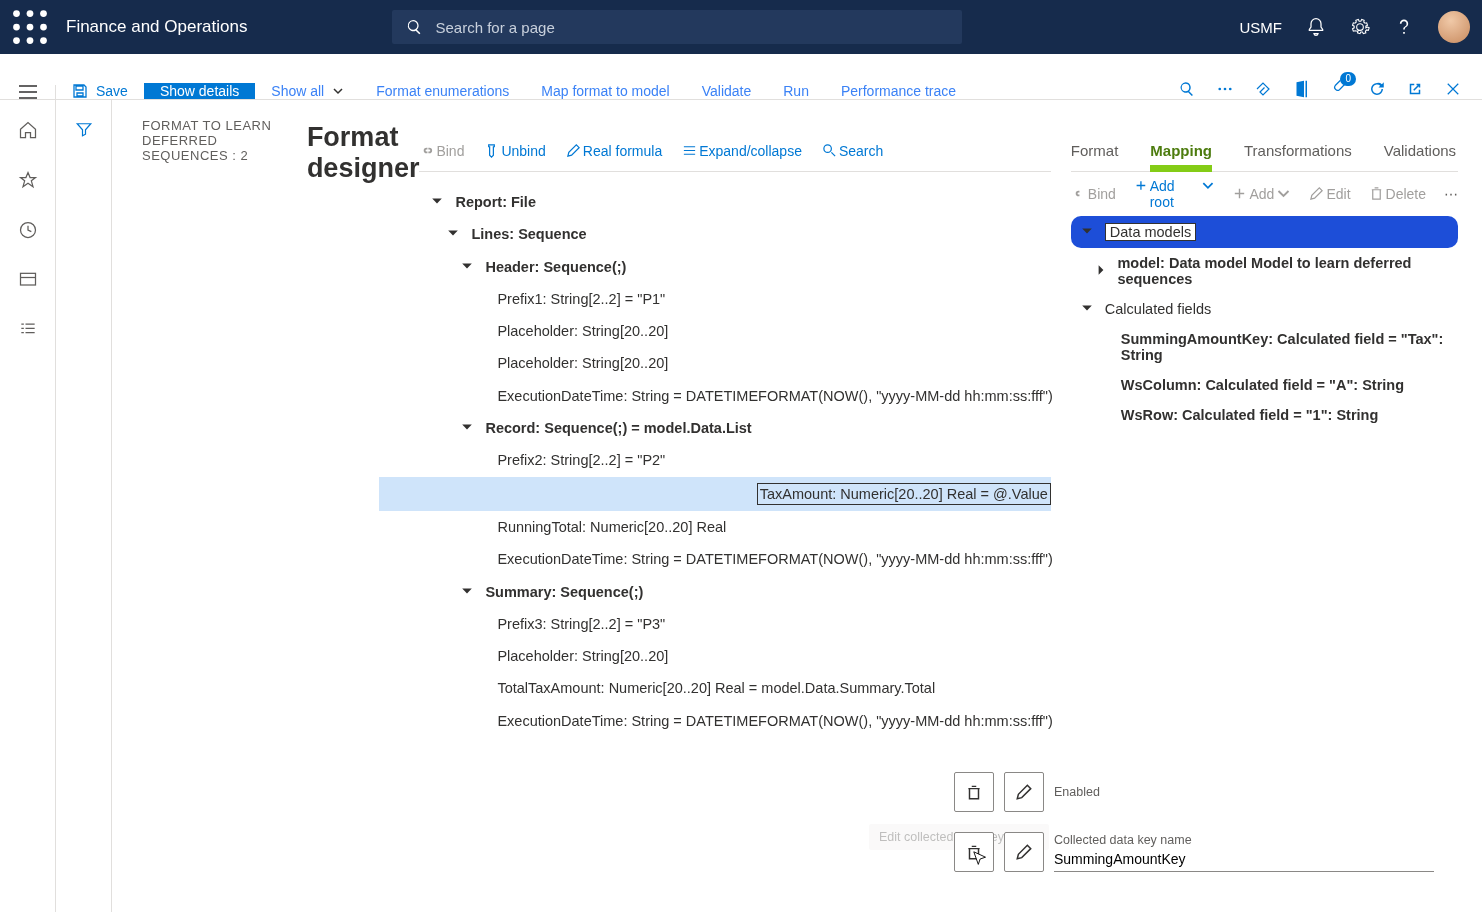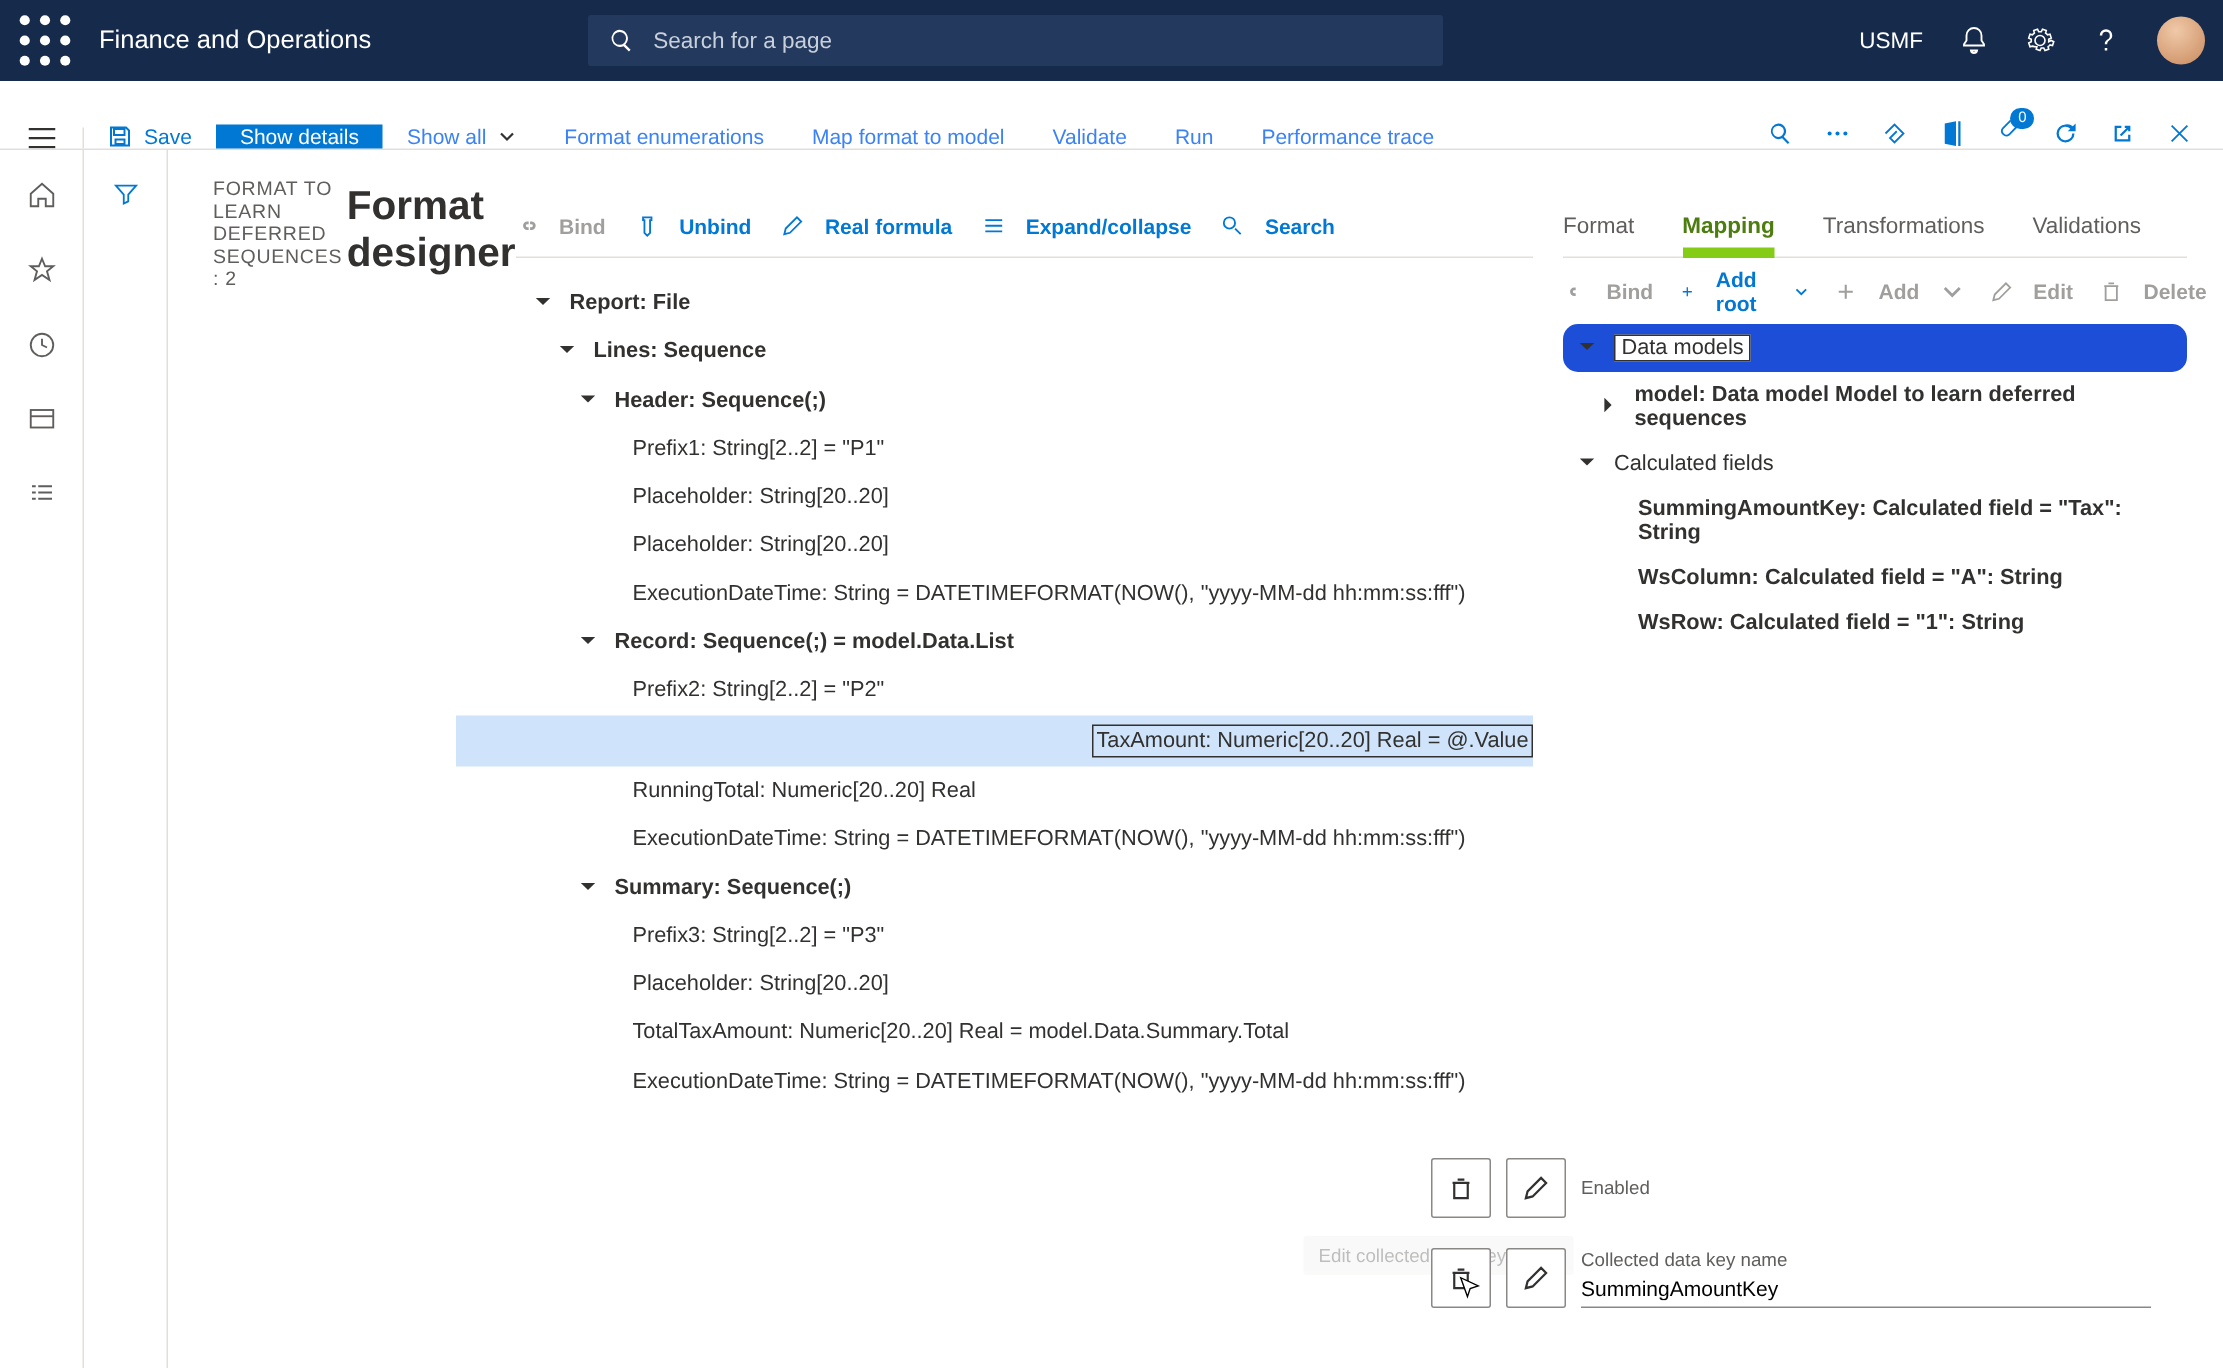--- a/index.html
+++ b/index.html
@@ -41,21 +41,21 @@
   
   .main { position: absolute; top: 100px; left: 112px; right: 0; bottom: 0; padding: 18px 24px 0 30px; display: flex; flex-direction: row; }
   .breadcrumb { font-size: 13px; color: #605e5c; letter-spacing: 0.5px; }
   .page-title { font-size: 27px; font-weight: 600; margin-top: 4px; }
   
   .columns { display: flex; margin-top: 18px; gap: 20px; flex: 1; min-height: 0; }
   .col { flex: 1; min-width: 0; }
   
   
   .col-toolbar { display: flex; gap: 20px; align-items: center; height: 36px; border-bottom: 1px solid #e1dfdd; padding-bottom: 6px; }
-  .tb-btn { display: flex; align-items: center; gap: 14px; color: #0078d4; cursor: pointer; font-size: 14px; font-weight: bold; }
+  .tb-btn { display: flex; align-items: flex-start; gap: 2px; color: #0078d4; cursor: pointer; font-size: 14px; }
   .tb-btn.dim { color: #a19f9d; }
   .tb-btn svg { width: 15px; height: 15px; fill: currentColor; }
   
   
   .tree { margin-top: 14px; font-size: 14.5px; line-height: 1.4; }
   .tree-row { display: flex; align-items: center; padding: 6px 0; }
   .caret { width: 14px; height: 14px; display: inline-flex; margin-right: 10px; }
   .caret svg { width: 12px; height: 12px; fill: #323130; }
   .tree-row.bold .lbl { font-weight: 600; }
   .tree-row .lbl { white-space: nowrap; }

